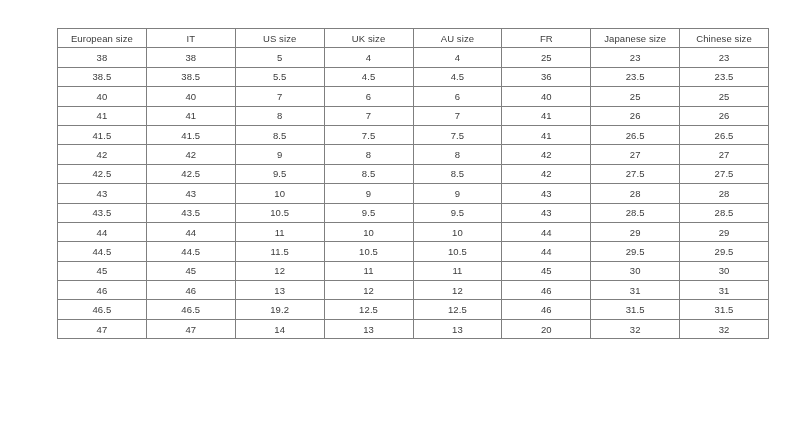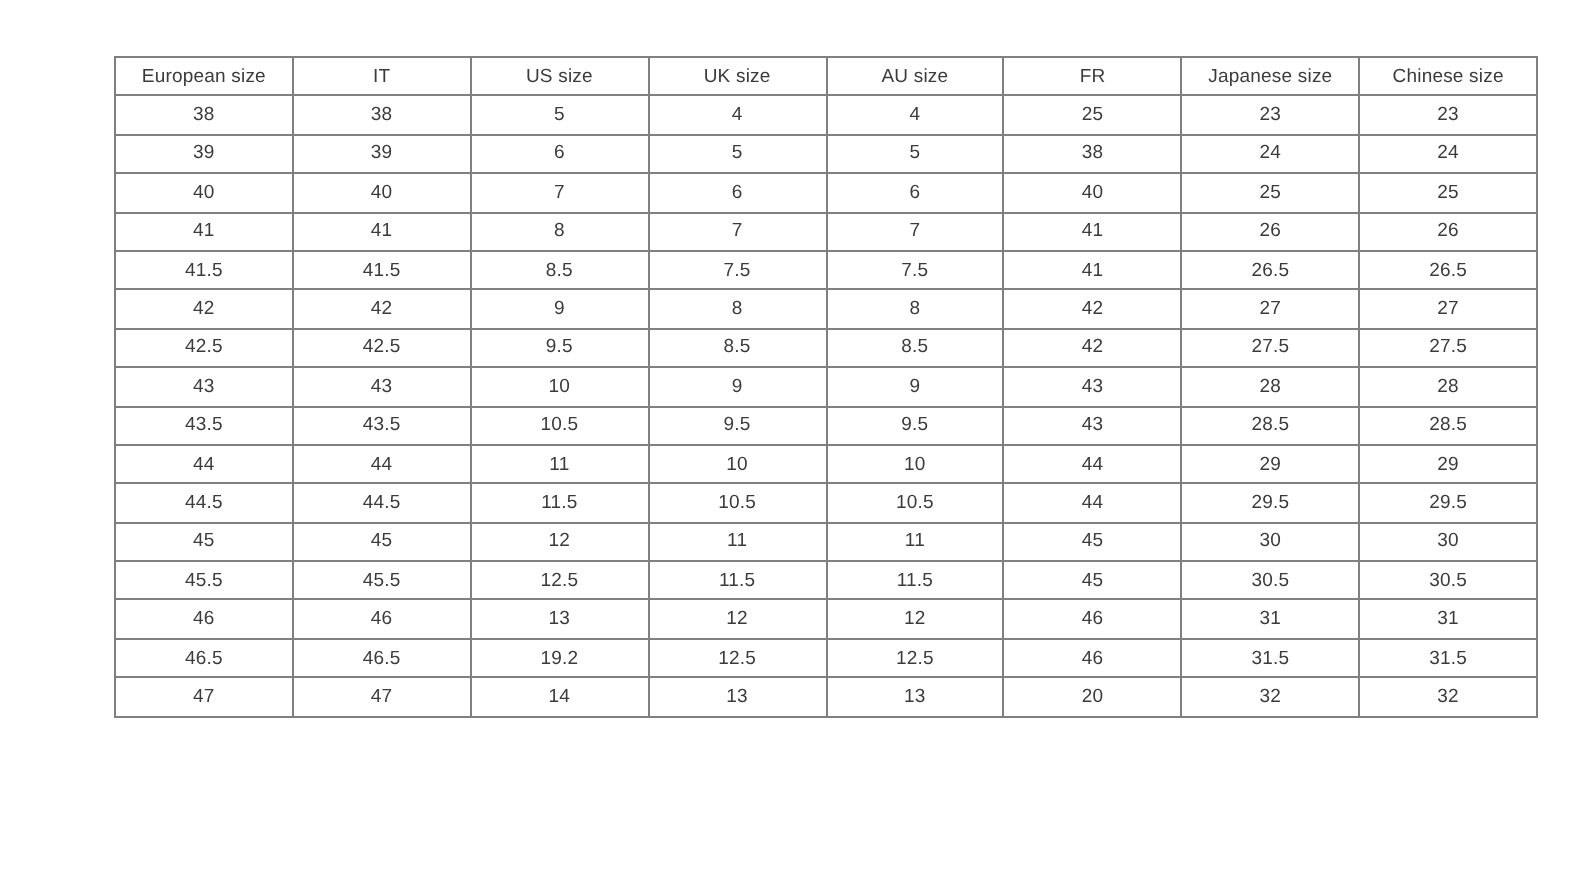--- a/index.html
+++ b/index.html
@@ -65,28 +65,28 @@
           <td>38</td>
           <td>38</td>
           <td>5</td>
           <td>4</td>
           <td>4</td>
           <td>25</td>
           <td>23</td>
           <td>23</td>
         </tr>
         <tr>
-          <td>39</td>
-          <td>39</td>
-          <td>6</td>
-          <td>5</td>
-          <td>5</td>
-          <td>38</td>
-          <td>24</td>
-          <td>24</td>
+          <td>38.5</td>
+          <td>38.5</td>
+          <td>5.5</td>
+          <td>4.5</td>
+          <td>4.5</td>
+          <td>36</td>
+          <td>23.5</td>
+          <td>23.5</td>
         </tr>
         <tr>
           <td>40</td>
           <td>40</td>
           <td>7</td>
           <td>6</td>
           <td>6</td>
           <td>40</td>
           <td>25</td>
           <td>25</td>
@@ -175,30 +175,20 @@
           <td>45</td>
           <td>45</td>
           <td>12</td>
           <td>11</td>
           <td>11</td>
           <td>45</td>
           <td>30</td>
           <td>30</td>
         </tr>
         <tr>
-          <td>45.5</td>
-          <td>45.5</td>
-          <td>12.5</td>
-          <td>11.5</td>
-          <td>11.5</td>
-          <td>45</td>
-          <td>30.5</td>
-          <td>30.5</td>
-        </tr>
-        <tr>
           <td>46</td>
           <td>46</td>
           <td>13</td>
           <td>12</td>
           <td>12</td>
           <td>46</td>
           <td>31</td>
           <td>31</td>
         </tr>
         <tr>

